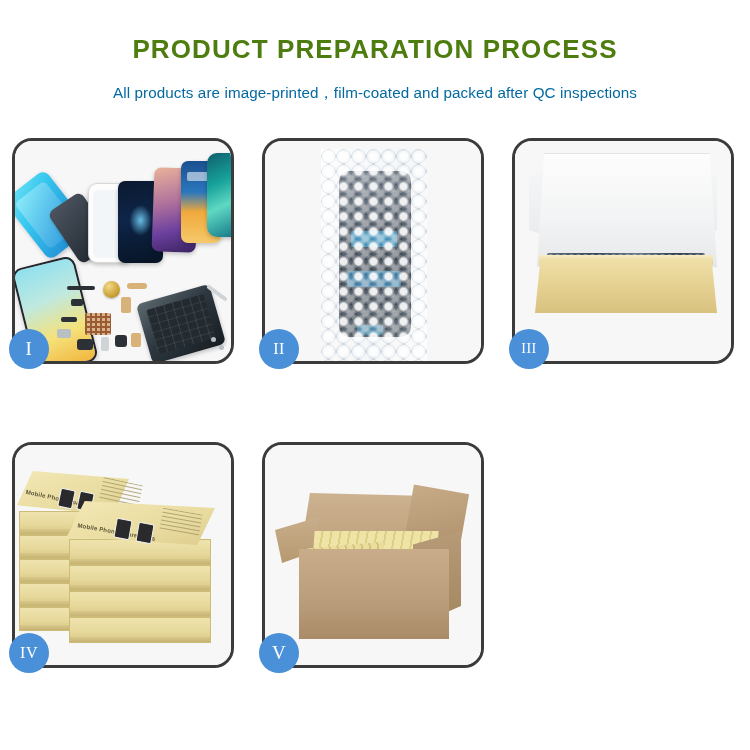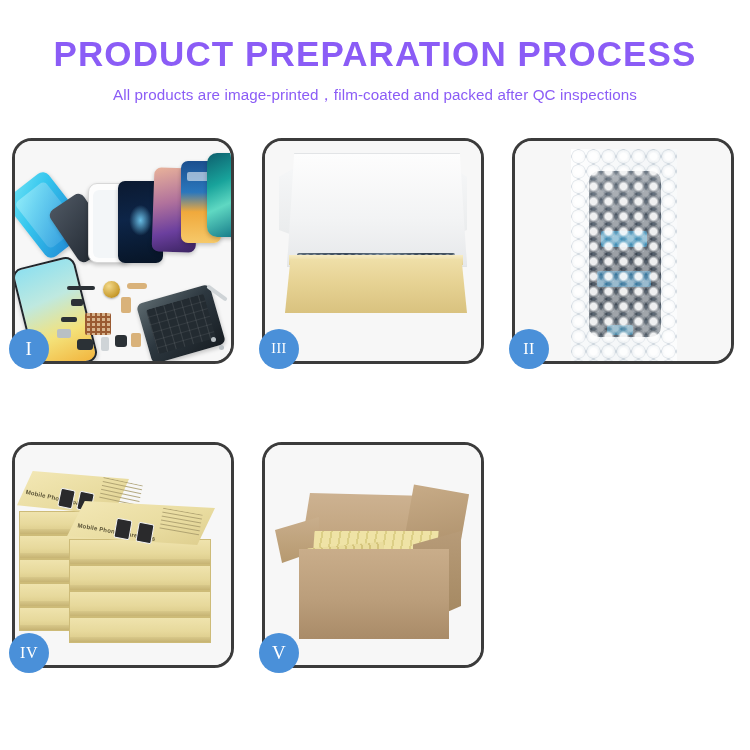--- a/index.html
+++ b/index.html
@@ -16,33 +16,33 @@
   }
 
   
   .header {
     width: 750px;
     padding-top: 36px;
     text-align: center;
   }
   .title {
     font-family: "Liberation Sans", sans-serif;
-    font-size: 35px;
+    font-size: 26px;
     font-weight: bold;
     letter-spacing: 1.1px;
-    color: #8b5cf6;
+    color: #4d7c0f;
     line-height: 1.05;
     white-space: nowrap;
   }
   .subtitle {
-    margin-top: 12px;
+    margin-top: 20px;
     font-family: "Liberation Sans", sans-serif;
     font-size: 15.2px;
     font-weight: normal;
-    color: #8b5cf6;
+    color: #0369a1;
     letter-spacing: 0.1px;
     white-space: nowrap;
   }
 
   
   .grid {
     position: absolute;
     top: 138px;
     left: 12px;
     width: 726px;
@@ -412,42 +412,42 @@
         <div class="part lite" style="left:196px;top:196px;width:5px;height:5px;border-radius:50%;"></div>
         <div class="part lite" style="left:204px;top:204px;width:5px;height:5px;border-radius:50%;"></div>
         <div class="part silver" style="left:190px;top:150px;width:24px;height:4px;transform:rotate(36deg);"></div>
       </div>
     </div>
     <div class="badge">I</div>
   </div>
 
   <div class="panel">
     <div class="panel-inner">
-      <div class="lidflapL"></div>
-      <div class="lidflapR"></div>
-      <div class="lid"></div>
-      <div class="innerpack3"></div>
-      <div class="boxrim3"></div>
-      <div class="boxbody3"></div>
-    </div>
-    <div class="badge xwide">III</div>
-  </div>
-
-  <div class="panel">
-    <div class="panel-inner">
       <div class="bubblebag">
         <div class="phoneinbag"></div>
         <div class="bluepatch1"></div>
         <div class="bluepatch2"></div>
         <div class="bluepatch3"></div>
         <div class="bubbles"></div>
         <div class="bubbles2"></div>
       </div>
     </div>
     <div class="badge wide">II</div>
+  </div>
+
+  <div class="panel">
+    <div class="panel-inner">
+      <div class="lidflapL"></div>
+      <div class="lidflapR"></div>
+      <div class="lid"></div>
+      <div class="innerpack3"></div>
+      <div class="boxrim3"></div>
+      <div class="boxbody3"></div>
+    </div>
+    <div class="badge xwide">III</div>
   </div>
 
   <div class="panel">
     <div class="panel-inner">
       <div class="stack">
 
         <div class="kbox" style="left:4px;top:66px;width:104px;height:22px;">
             <div class="edge"></div>
           </div>
         <div class="kbox" style="left:4px;top:90px;width:104px;height:22px;">

